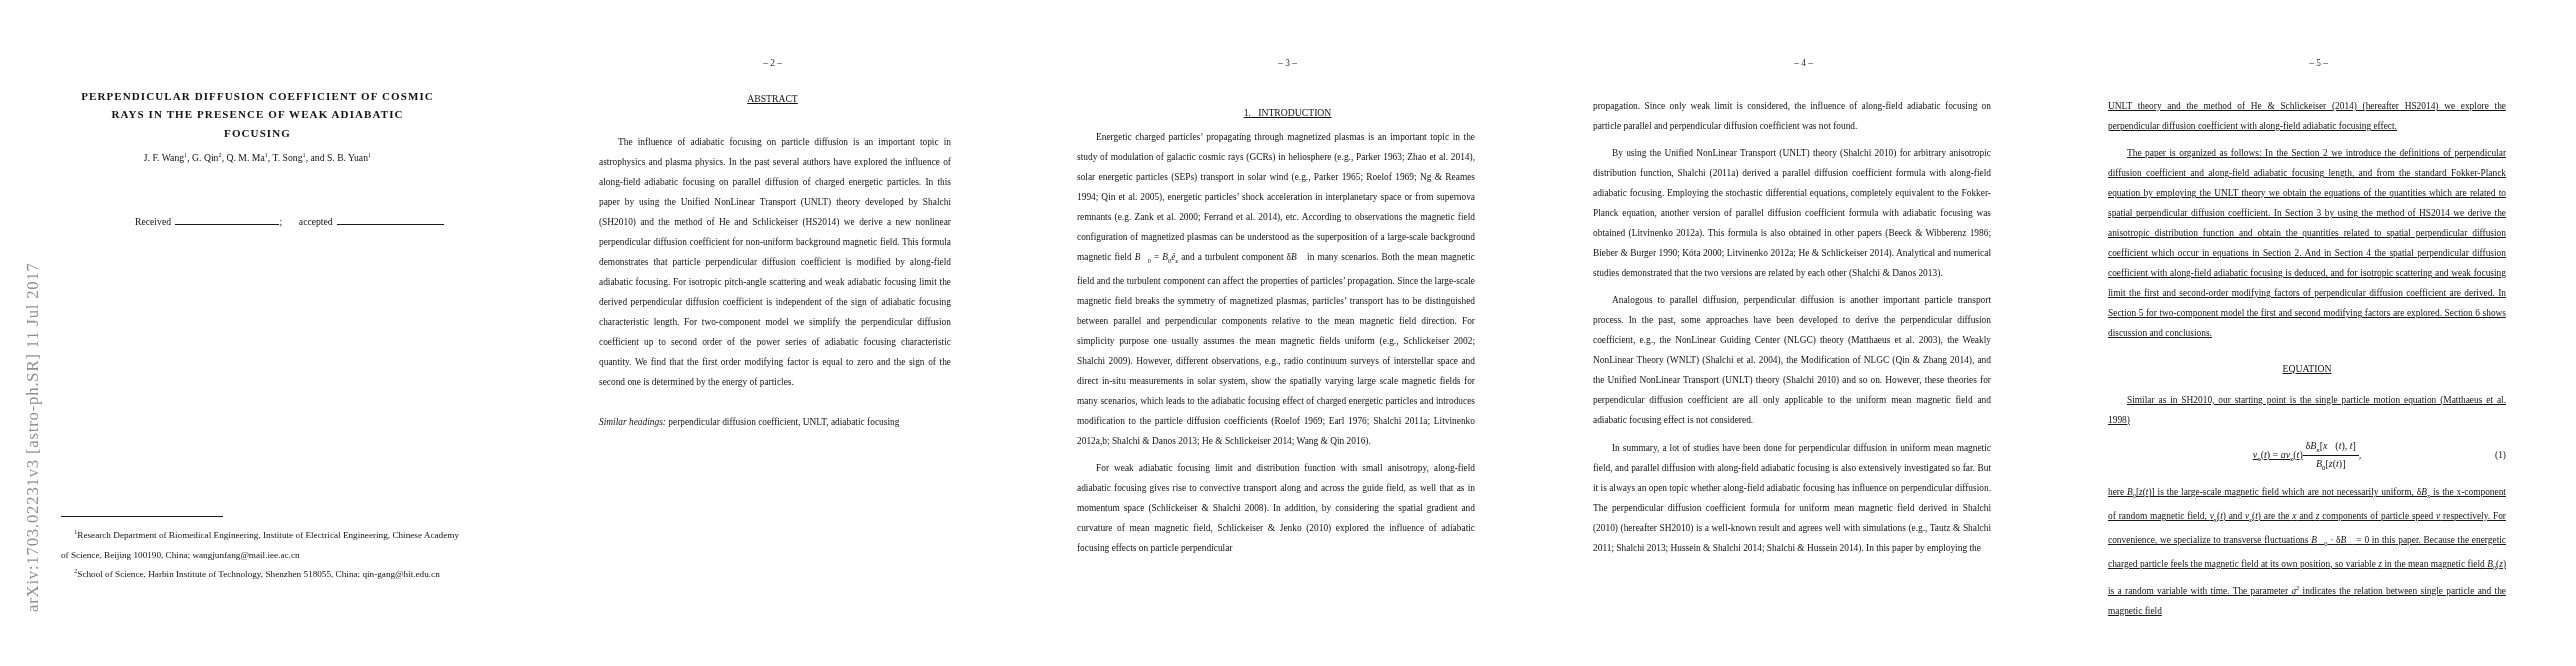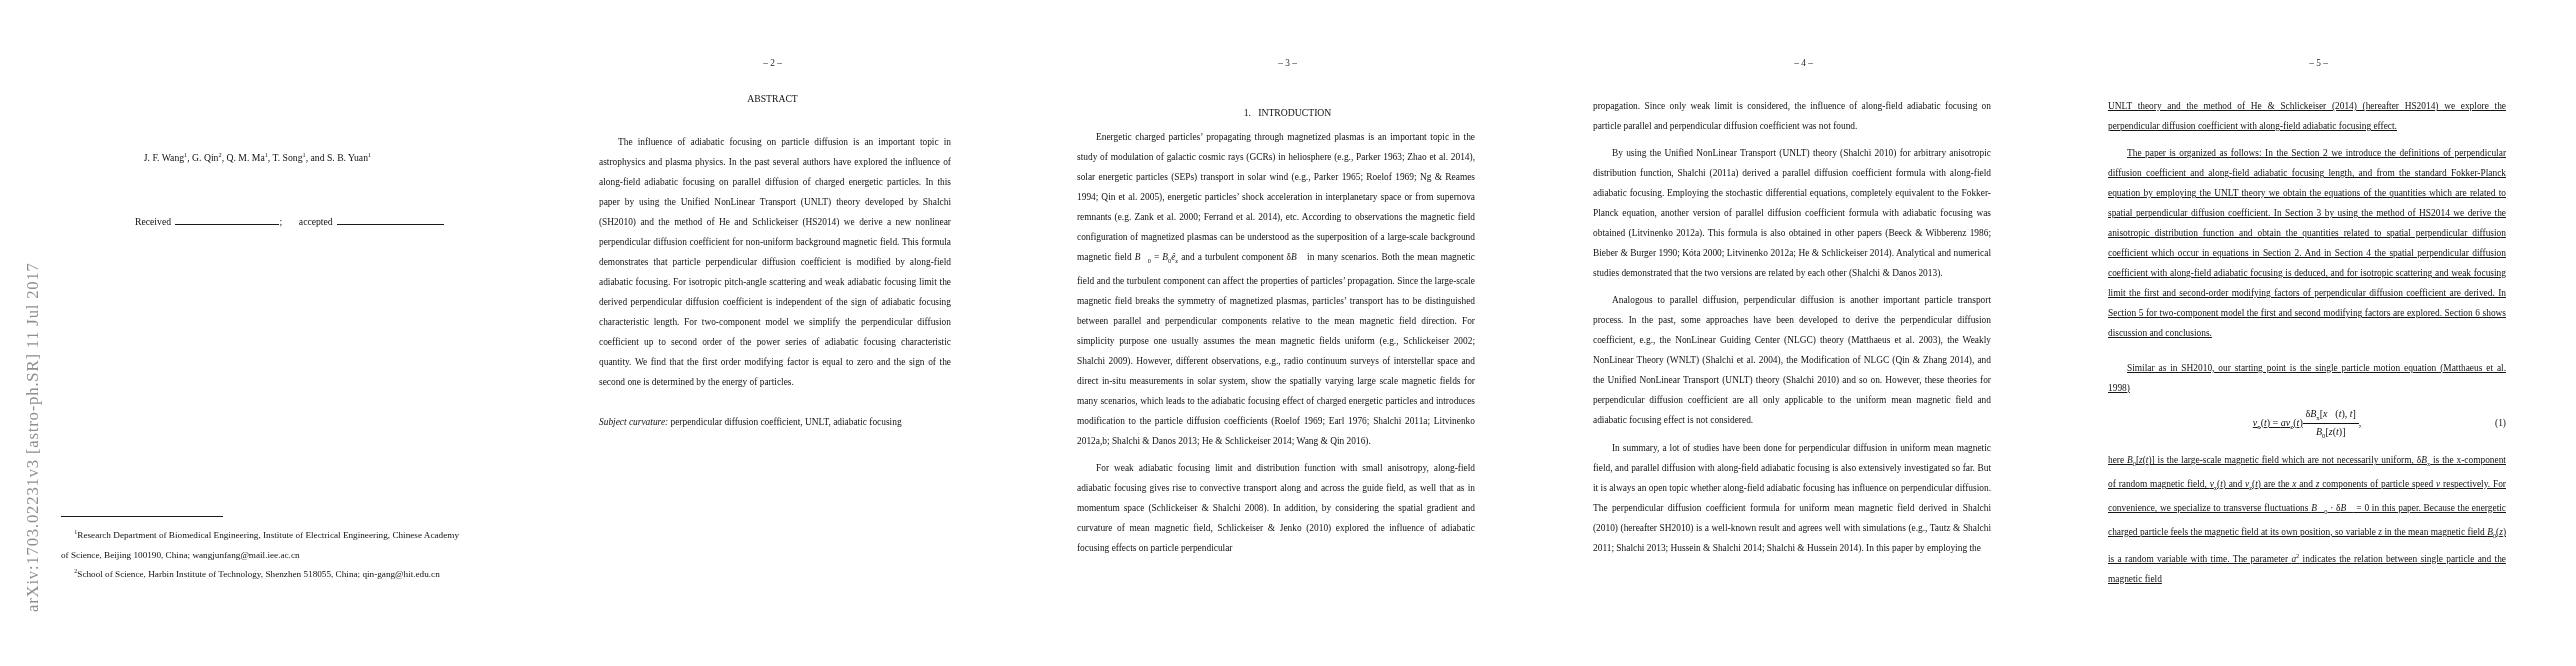--- a/index.html
+++ b/index.html
@@ -24,21 +24,21 @@
   .recrow .gap{display:inline-block;width:16.7px;}
   .fnblock{position:absolute;left:61px;top:516px;width:398px;}
   .fnrule{width:162px;border-top:0.9px solid #1a1a1a;margin:0 0 9px 0;}
   .fn{font-size:9.2px;line-height:19.5px;text-align:justify;text-indent:13.3px;color:#111;}
 
   
   .content{position:absolute;left:47px;width:398px;}
   .bt{font-size:9.4px;line-height:20px;text-align:justify;color:#121212;}
   .par{margin:0 0 7.2px 0;}
   .par.indent{text-indent:19px;}
-  .secheading{position:absolute;left:0;width:100%;text-align:center;font-size:9.7px;color:#111;}
+  .secheading{position:absolute;left:0;width:100%;text-align:center;font-size:9.7px;color:#111;text-decoration:underline;}
   .secheading2{text-align:center;font-size:9.7px;line-height:21px;color:#111;margin:14.5px 0 11px 0;}
 
   
   #page2 .content{left:84px;width:352px;}
   .subject{position:absolute;left:84px;width:352px;top:417px;font-size:9.4px;color:#121212;}
 
   
   .eq{position:relative;text-align:center;font-size:10px;margin:9px 0 10px 0;color:#111;}
   .eq i{font-family:"Liberation Serif",serif;}
   .frac{display:inline-block;vertical-align:middle;text-align:center;line-height:1.35;}
@@ -47,38 +47,43 @@
   .eqtag{position:absolute;right:0;top:50%;transform:translateY(-50%);font-size:9.4px;}
   sub{font-size:68%;} sup{font-size:68%;}
 </style>
 </head>
 <body>
 
 <div class="canvas">
 
   <section class="page" id="page1">
     <div class="arxiv-side">arXiv:1703.02231v3  [astro-ph.SR]  11 Jul 2017</div>
+    <div class="title">
+      <div>PERPENDICULAR DIFFUSION COEFFICIENT OF COSMIC</div>
+      <div>RAYS IN THE PRESENCE OF WEAK ADIABATIC</div>
+      <div>FOCUSING</div>
+    </div>
     <div class="authors">J. F. Wang<sup>1</sup>, G. Qin<sup>2</sup>, Q. M. Ma<sup>1</sup>, T. Song<sup>1</sup>, and S. B. Yuan<sup>1</sup></div>
     <div class="recrow">
       <span>Received</span><span class="rline w1"></span><span>;</span><span class="gap"></span><span>accepted</span><span class="rline w2"></span>
     </div>
     <div class="fnblock">
       <div class="fnrule"></div>
       <div class="fn"><sup>1</sup>Research Department of Biomedical Engineering, Institute of Electrical Engineering, Chinese Academy of Science, Beijing 100190, China; wangjunfang@mail.iee.ac.cn</div>
       <div class="fn"><sup>2</sup>School of Science, Harbin Institute of Technology, Shenzhen 518055, China; qin-gang@hit.edu.cn</div>
     </div>
   </section>
 
   <section class="page" id="page2">
     <div class="pagenum">– 2 –</div>
     <div class="secheading" style="top:93px;">ABSTRACT</div>
     <div class="content" style="top:132px;">
       <div class="bt par indent">The influence of adiabatic focusing on particle diffusion is an important topic in astrophysics and plasma physics. In the past several authors have explored the influence of along-field adiabatic focusing on parallel diffusion of charged energetic particles. In this paper by using the Unified NonLinear Transport (UNLT) theory developed by Shalchi (SH2010) and the method of He and Schlickeiser (HS2014) we derive a new nonlinear perpendicular diffusion coefficient for non-uniform background magnetic field. This formula demonstrates that particle perpendicular diffusion coefficient is modified by along-field adiabatic focusing. For isotropic pitch-angle scattering and weak adiabatic focusing limit the derived perpendicular diffusion coefficient is independent of the sign of adiabatic focusing characteristic length. For two-component model we simplify the perpendicular diffusion coefficient up to second order of the power series of adiabatic focusing characteristic quantity. We find that the first order modifying factor is equal to zero and the sign of the second one is determined by the energy of particles.</div>
     </div>
-    <div class="subject"><i>Subject curvature:</i> perpendicular diffusion coefficient, UNLT, adiabatic focusing</div>
+    <div class="subject"><i>Similar headings:</i> perpendicular diffusion coefficient, UNLT, adiabatic focusing</div>
   </section>
 
   <section class="page" id="page3">
     <div class="pagenum">– 3 –</div>
     <div class="secheading" style="top:107px;">1.&nbsp;&nbsp;&nbsp;INTRODUCTION</div>
     <div class="content" style="top:127px;">
       <div class="bt par indent">Energetic charged particles’ propagating through magnetized plasmas is an important topic in the study of modulation of galactic cosmic rays (GCRs) in heliosphere (e.g., Parker 1963; Zhao et al. 2014), solar energetic particles (SEPs) transport in solar wind (e.g., Parker 1965; Roelof 1969; Ng &amp; Reames 1994; Qin et al. 2005), energetic particles’ shock acceleration in interplanetary space or from supernova remnants (e.g. Zank et al. 2000; Ferrand et al. 2014), etc. According to observations the magnetic field configuration of magnetized plasmas can be understood as the superposition of a large-scale background magnetic field <i>B⃗</i><sub>0</sub> = <i>B</i><sub>0</sub><i>ê</i><sub>z</sub> and a turbulent component δ<i>B⃗</i> in many scenarios. Both the mean magnetic field and the turbulent component can affect the properties of particles’ propagation. Since the large-scale magnetic field breaks the symmetry of magnetized plasmas, particles’ transport has to be distinguished between parallel and perpendicular components relative to the mean magnetic field direction. For simplicity purpose one usually assumes the mean magnetic fields uniform (e.g., Schlickeiser 2002; Shalchi 2009). However, different observations, e.g., radio continuum surveys of interstellar space and direct in-situ measurements in solar system, show the spatially varying large scale magnetic fields for many scenarios, which leads to the adiabatic focusing effect of charged energetic particles and introduces modification to the particle diffusion coefficients (Roelof 1969; Earl 1976; Shalchi 2011a; Litvinenko 2012a,b; Shalchi &amp; Danos 2013; He &amp; Schlickeiser 2014; Wang &amp; Qin 2016).</div>
       <div class="bt par indent">For weak adiabatic focusing limit and distribution function with small anisotropy, along-field adiabatic focusing gives rise to convective transport along and across the guide field, as well that as in momentum space (Schlickeiser &amp; Shalchi 2008). In addition, by considering the spatial gradient and curvature of mean magnetic field, Schlickeiser &amp; Jenko (2010) explored the influence of adiabatic focusing effects on particle perpendicular</div>
     </div>
   </section>
@@ -92,20 +97,21 @@
       <div class="bt par indent">In summary, a lot of studies have been done for perpendicular diffusion in uniform mean magnetic field, and parallel diffusion with along-field adiabatic focusing is also extensively investigated so far. But it is always an open topic whether along-field adiabatic focusing has influence on perpendicular diffusion. The perpendicular diffusion coefficient formula for uniform mean magnetic field derived in Shalchi (2010) (hereafter SH2010) is a well-known result and agrees well with simulations (e.g., Tautz &amp; Shalchi 2011; Shalchi 2013; Hussein &amp; Shalchi 2014; Shalchi &amp; Hussein 2014). In this paper by employing the</div>
     </div>
   </section>
 
   <section class="page" id="page5">
     <div class="pagenum">– 5 –</div>
     <div class="content" style="top:96px;text-decoration:underline;">
       <div class="bt par">UNLT theory and the method of He &amp; Schlickeiser (2014) (hereafter HS2014) we explore the perpendicular diffusion coefficient with along-field adiabatic focusing effect.</div>
       <div class="bt par indent">The paper is organized as follows: In the Section 2 we introduce the definitions of perpendicular diffusion coefficient and along-field adiabatic focusing length, and from the standard Fokker-Planck equation by employing the UNLT theory we obtain the equations of the quantities which are related to spatial perpendicular diffusion coefficient. In Section 3 by using the method of HS2014 we derive the anisotropic distribution function and obtain the quantities related to spatial perpendicular diffusion coefficient which occur in equations in Section 2. And in Section 4 the spatial perpendicular diffusion coefficient with along-field adiabatic focusing is deduced, and for isotropic scattering and weak focusing limit the first and second-order modifying factors of perpendicular diffusion coefficient are derived. In Section 5 for two-component model the first and second modifying factors are explored. Section 6 shows discussion and conclusions.</div>
       <div class="secheading2">
+        <div>EQUATION</div>
       </div>
       <div class="bt par indent">Similar as in SH2010, our starting point is the single particle motion equation (Matthaeus et al. 1998)</div>
       <div class="eq">
         <span><i>v</i><sub>x</sub>(<i>t</i>) = <i>av</i><sub>z</sub>(<i>t</i>)</span><span class="frac"><span class="num">δ<i>B</i><sub>x</sub>[<i>x⃗</i>(<i>t</i>), <i>t</i>]</span><span class="den"><i>B</i><sub>0</sub>[<i>z</i>(<i>t</i>)]</span></span><span>,</span>
         <span class="eqtag">(1)</span>
       </div>
       <div class="bt par">here <i>B</i><sub>0</sub>[<i>z</i>(<i>t</i>)] is the large-scale magnetic field which are not necessarily uniform, δ<i>B</i><sub>x</sub> is the x-component of random magnetic field, <i>v</i><sub>x</sub>(<i>t</i>) and <i>v</i><sub>z</sub>(<i>t</i>) are the <i>x</i> and <i>z</i> components of particle speed <i>v</i> respectively. For convenience, we specialize to transverse fluctuations <i>B⃗</i><sub>0</sub> · δ<i>B⃗</i> = 0 in this paper. Because the energetic charged particle feels the magnetic field at its own position, so variable <i>z</i> in the mean magnetic field <i>B</i><sub>0</sub>(<i>z</i>) is a random variable with time. The parameter <i>a</i><sup>2</sup> indicates the relation between single particle and the magnetic field</div>
     </div>
   </section>
 

